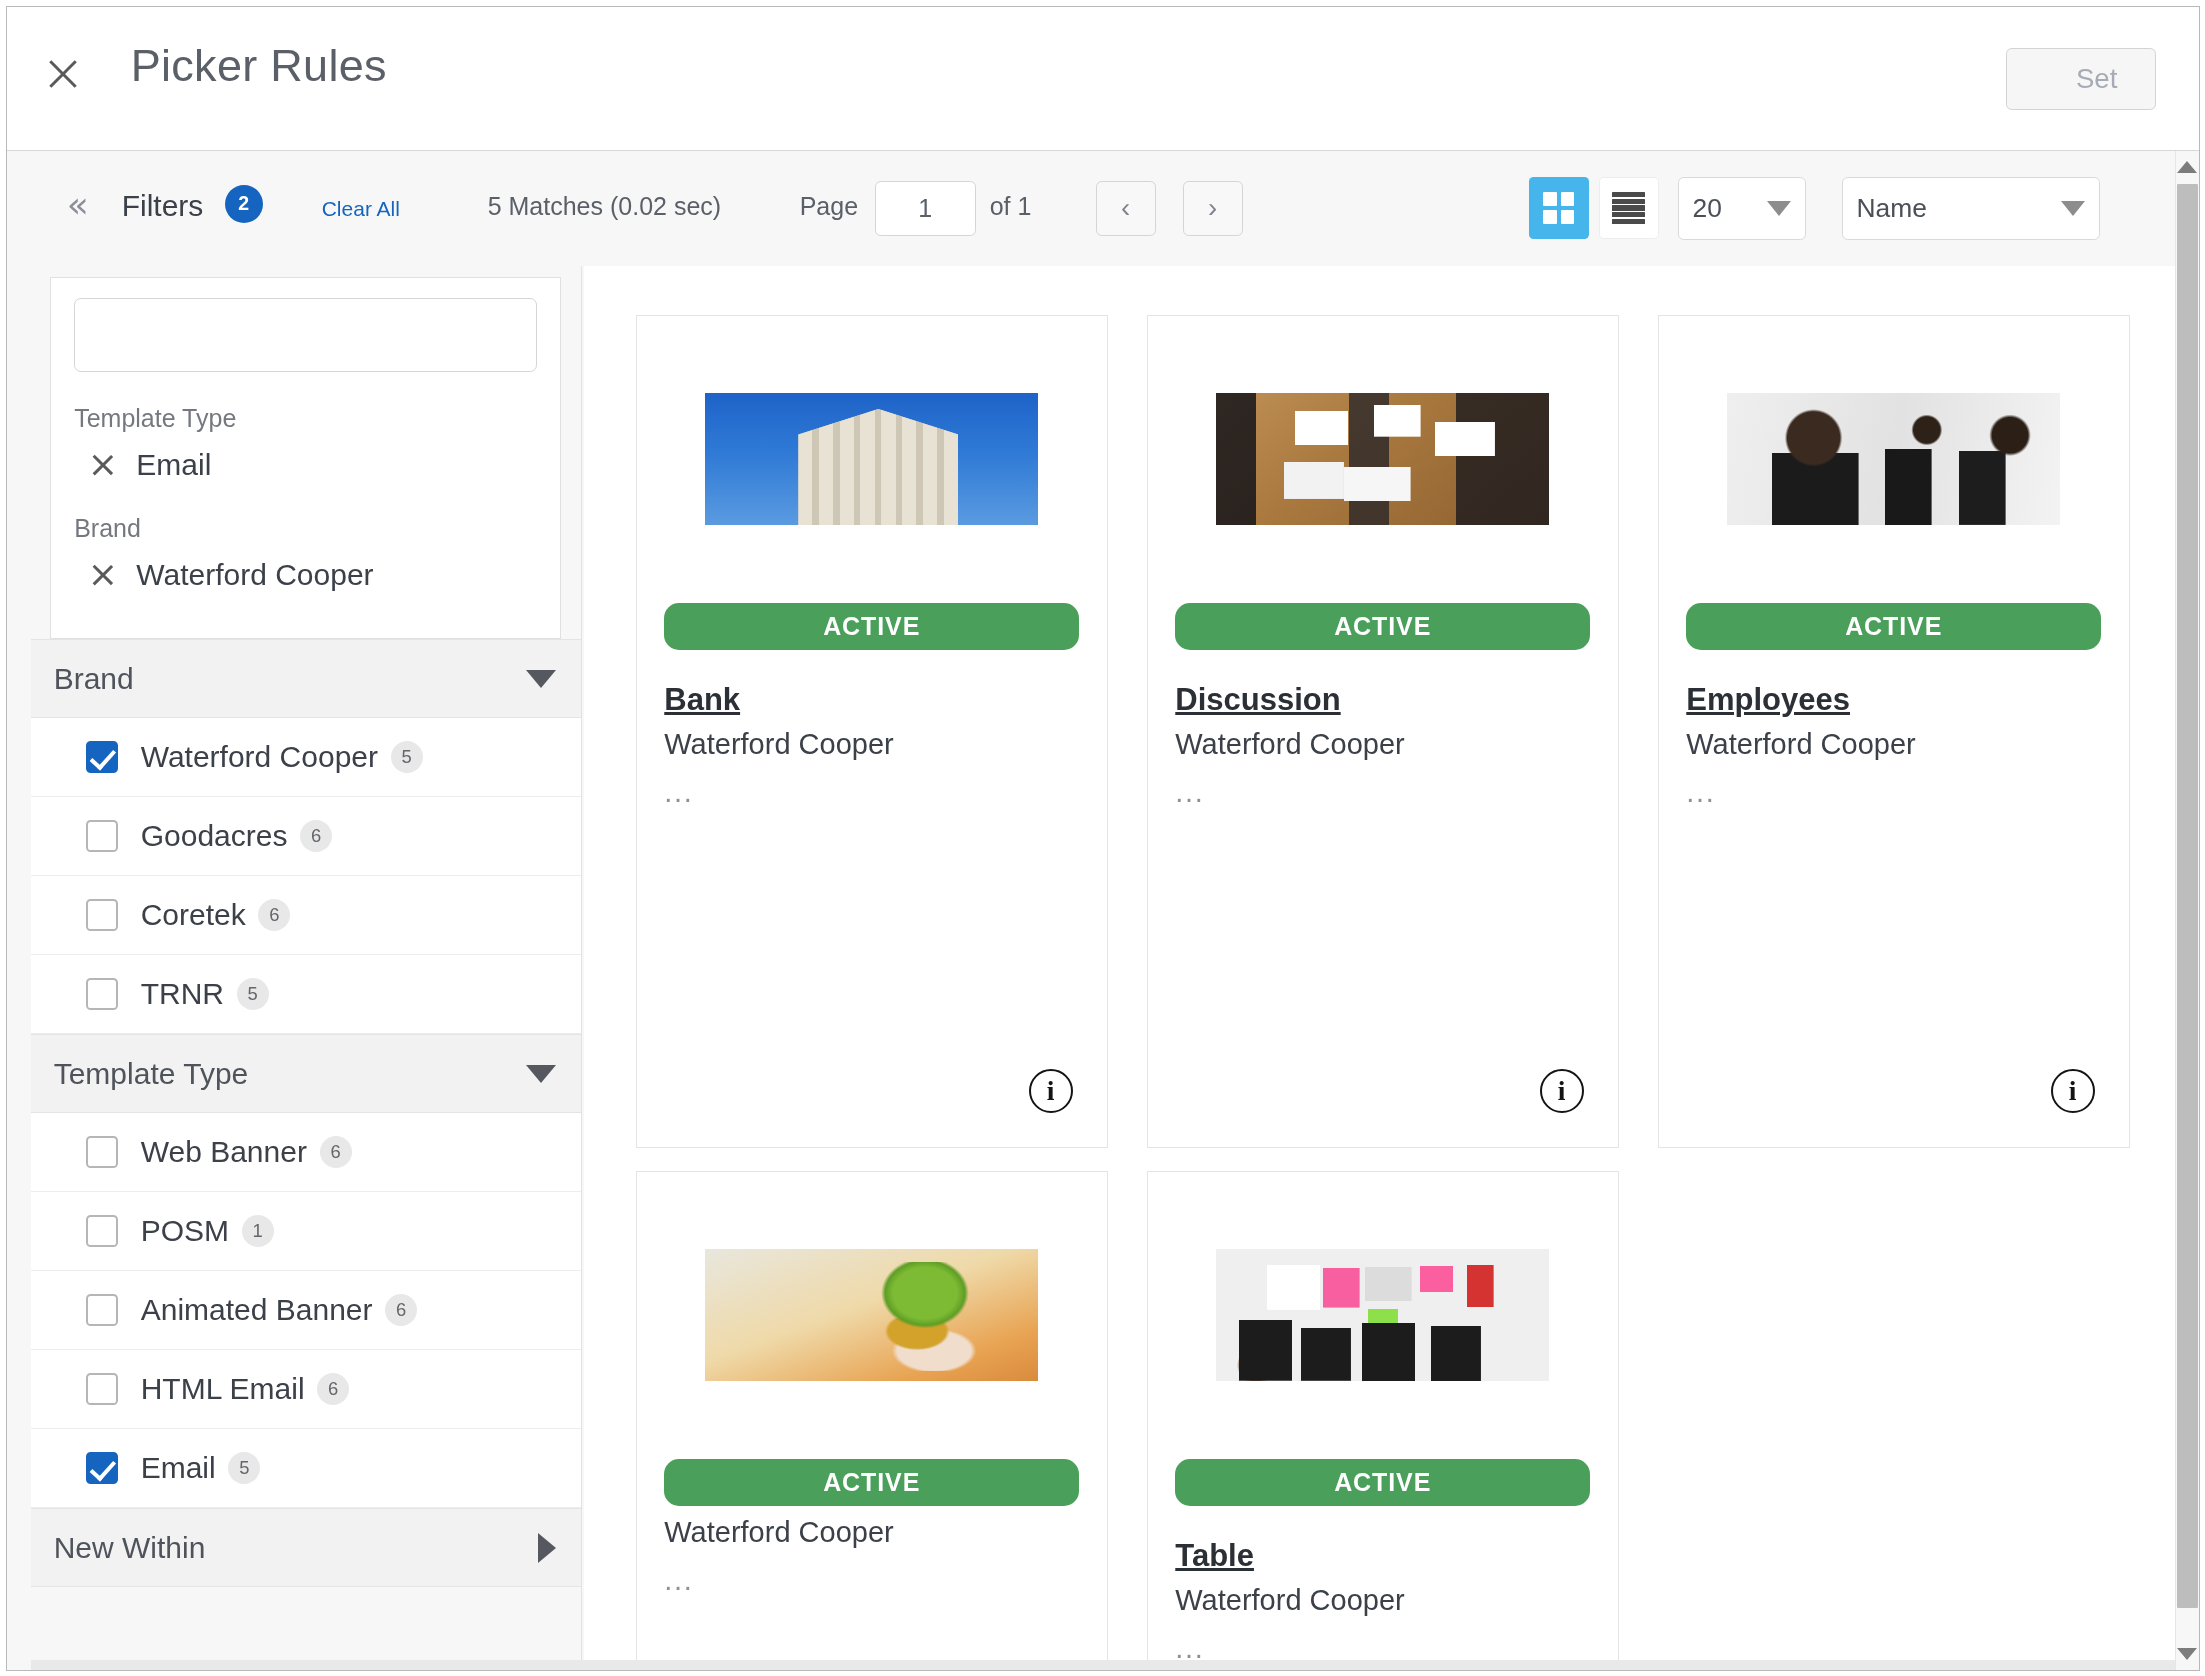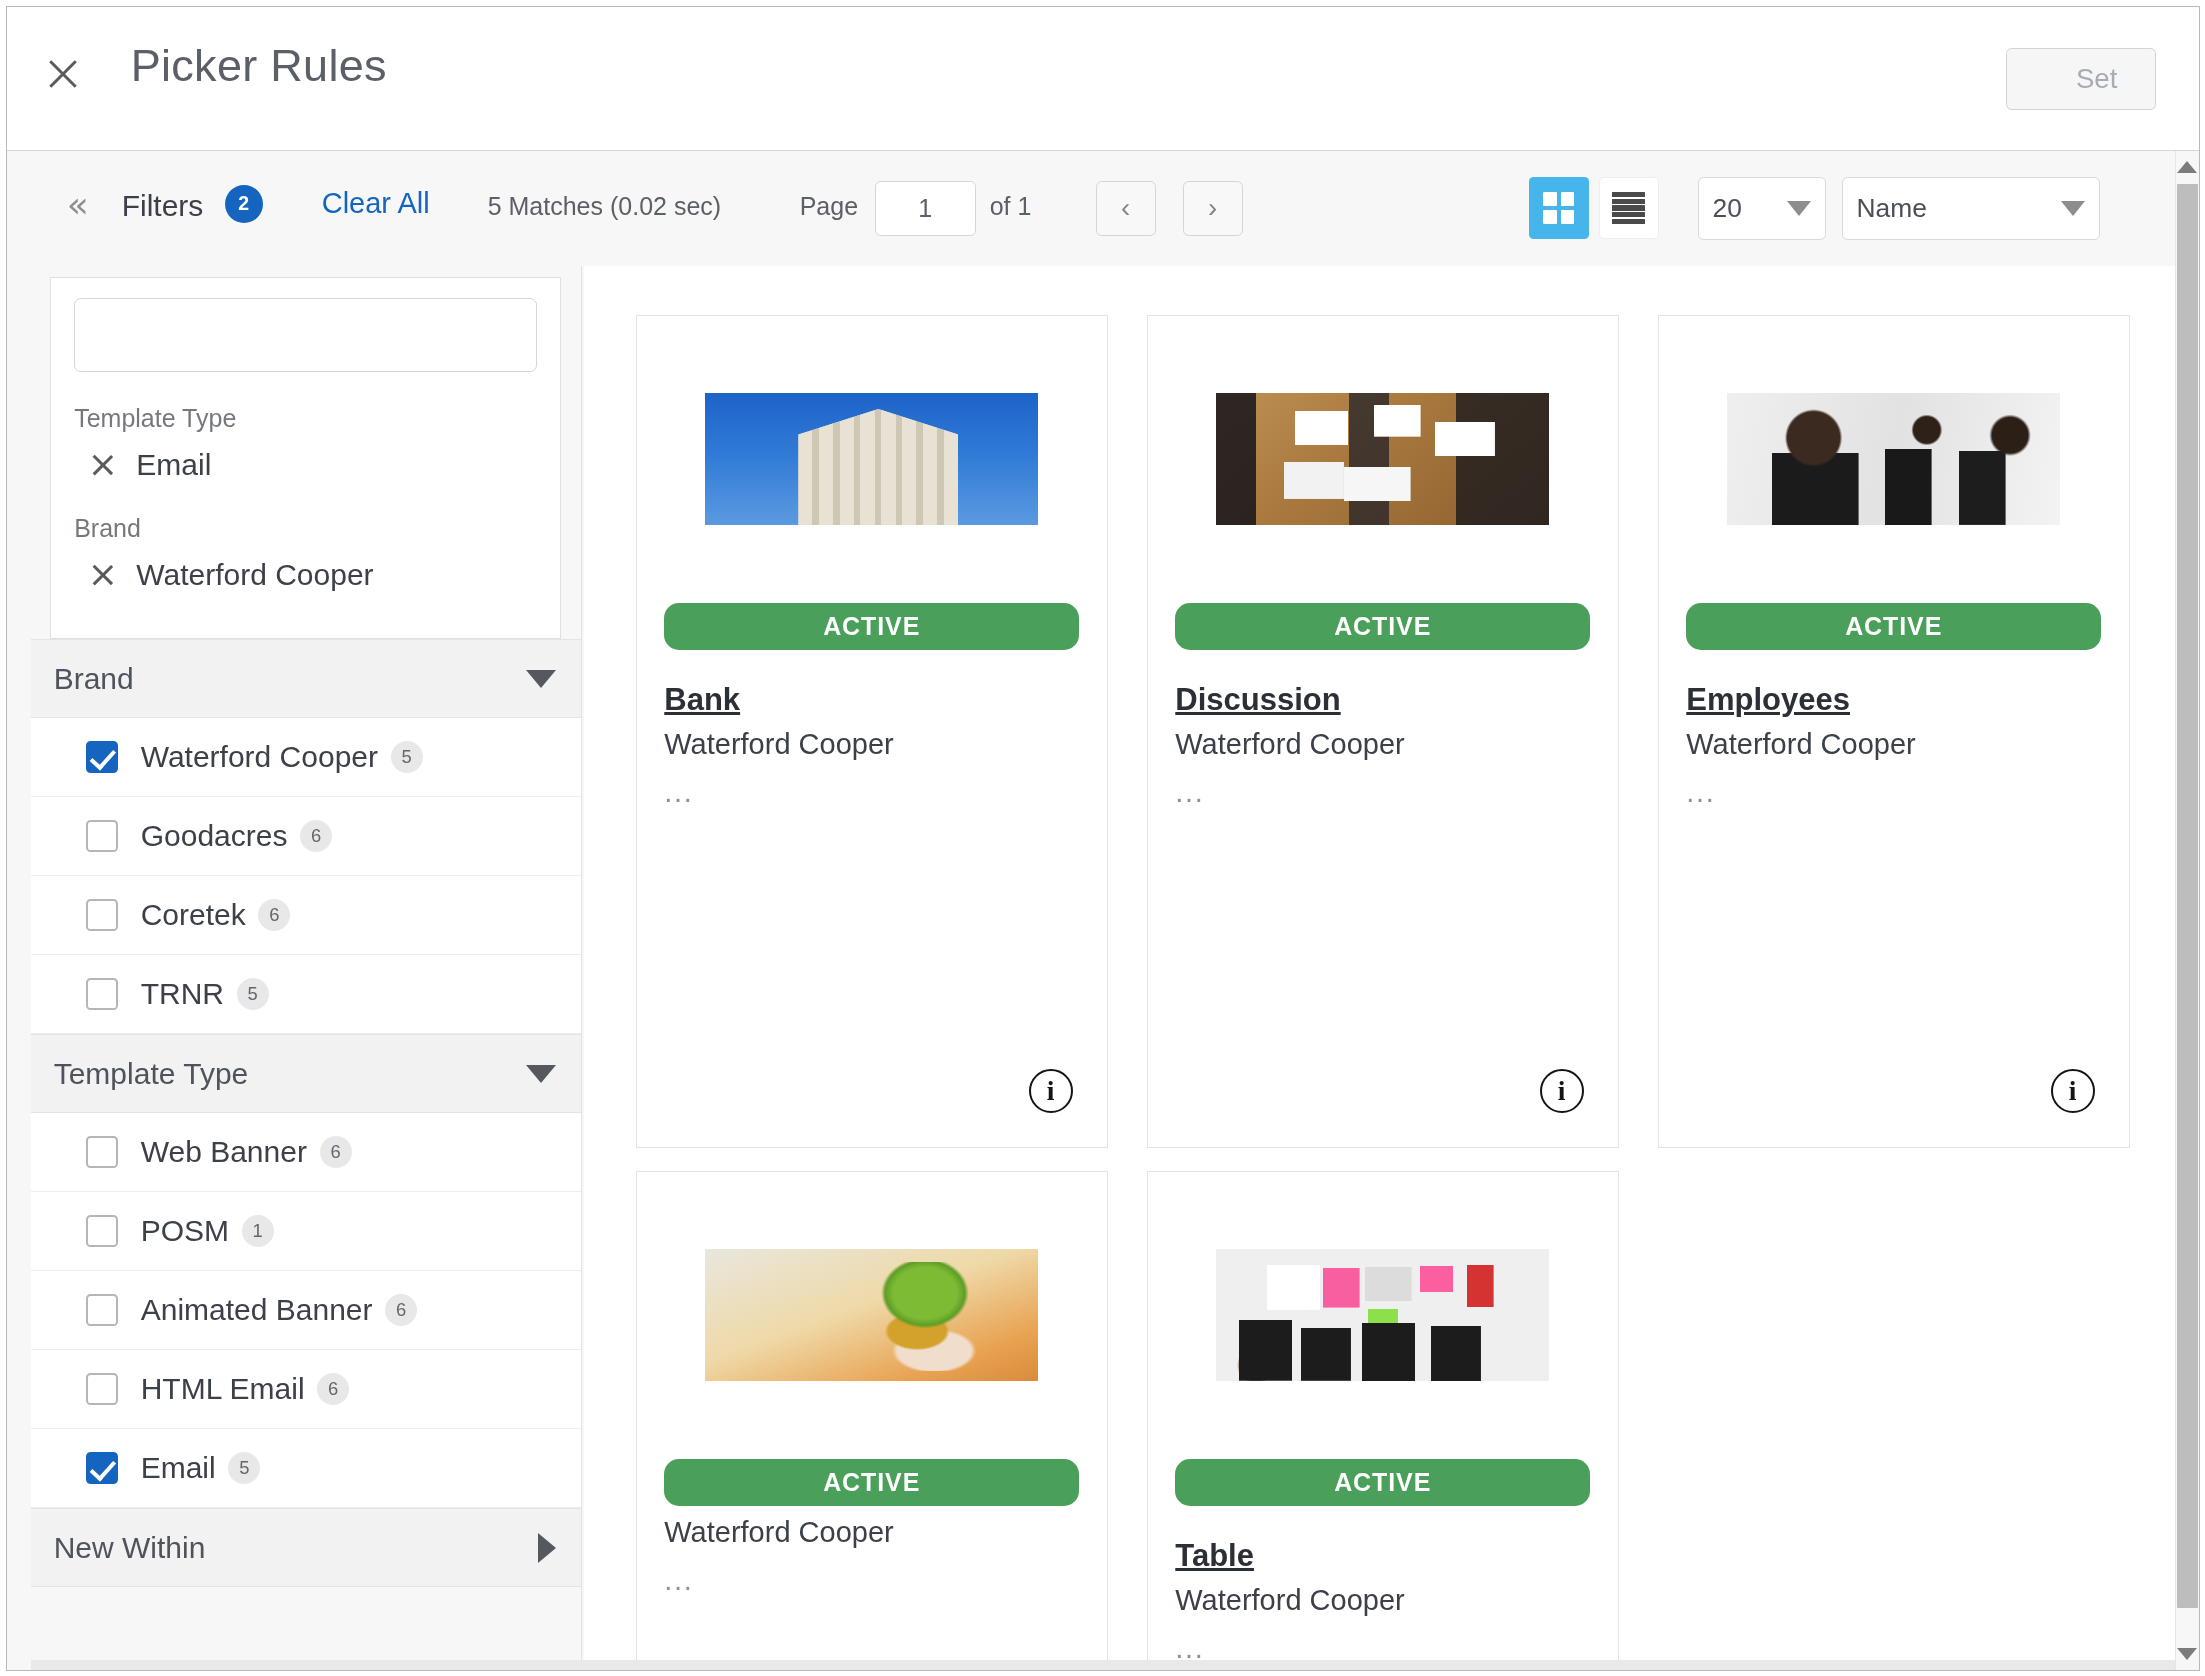--- a/index.html
+++ b/index.html
@@ -78,21 +78,21 @@
     left: 115px; top: 38px; font-size: 30px; color: #3b4049;
   }
   .filters-badge {
     left: 218px; top: 34px;
     width: 38px; height: 38px; border-radius: 50%;
     background: #1565c0; color: #fff;
     font-size: 19.5px; font-weight: 700;
     justify-content: center;
   }
   .clear-all {
-    left: 315px; top: 36px; font-size: 29px; color: #1565c0;
+    left: 315px; top: 46px; font-size: 21px; color: #1565c0;
     cursor: pointer;
   }
   .matches {
     left: 481px; top: 41px; font-size: 25px; color: #5a5f68;
   }
   .page-label {
     left: 793px; top: 41px; font-size: 25px; color: #5a5f68;
   }
   .page-input {
     left: 868px; top: 30px;
@@ -134,21 +134,21 @@
   .list-glyph i { display: block; height: 5.2px; background: #4a4a4a; border-radius: 0.6px; }
 
   .select-box {
     top: 26.4px; height: 63px;
     border: 1.7px solid #d9d9d9; border-radius: 5.7px;
     background: #fff; cursor: pointer;
     padding: 0 13.8px;
     justify-content: space-between;
     color: #4a4f58; font-size: 26.4px;
   }
-  .select-count { left: 1671px; width: 128px; margin-left: 20px; }
+  .select-count { left: 1671px; width: 128px; }
   .select-sort  { left: 1835px; width: 258px; }
   .caret-down {
     width: 0; height: 0;
     border-left: 12.6px solid transparent;
     border-right: 12.6px solid transparent;
     border-top: 15px solid #8d8d8d;
     margin-left: 8px;
   }
 
   

